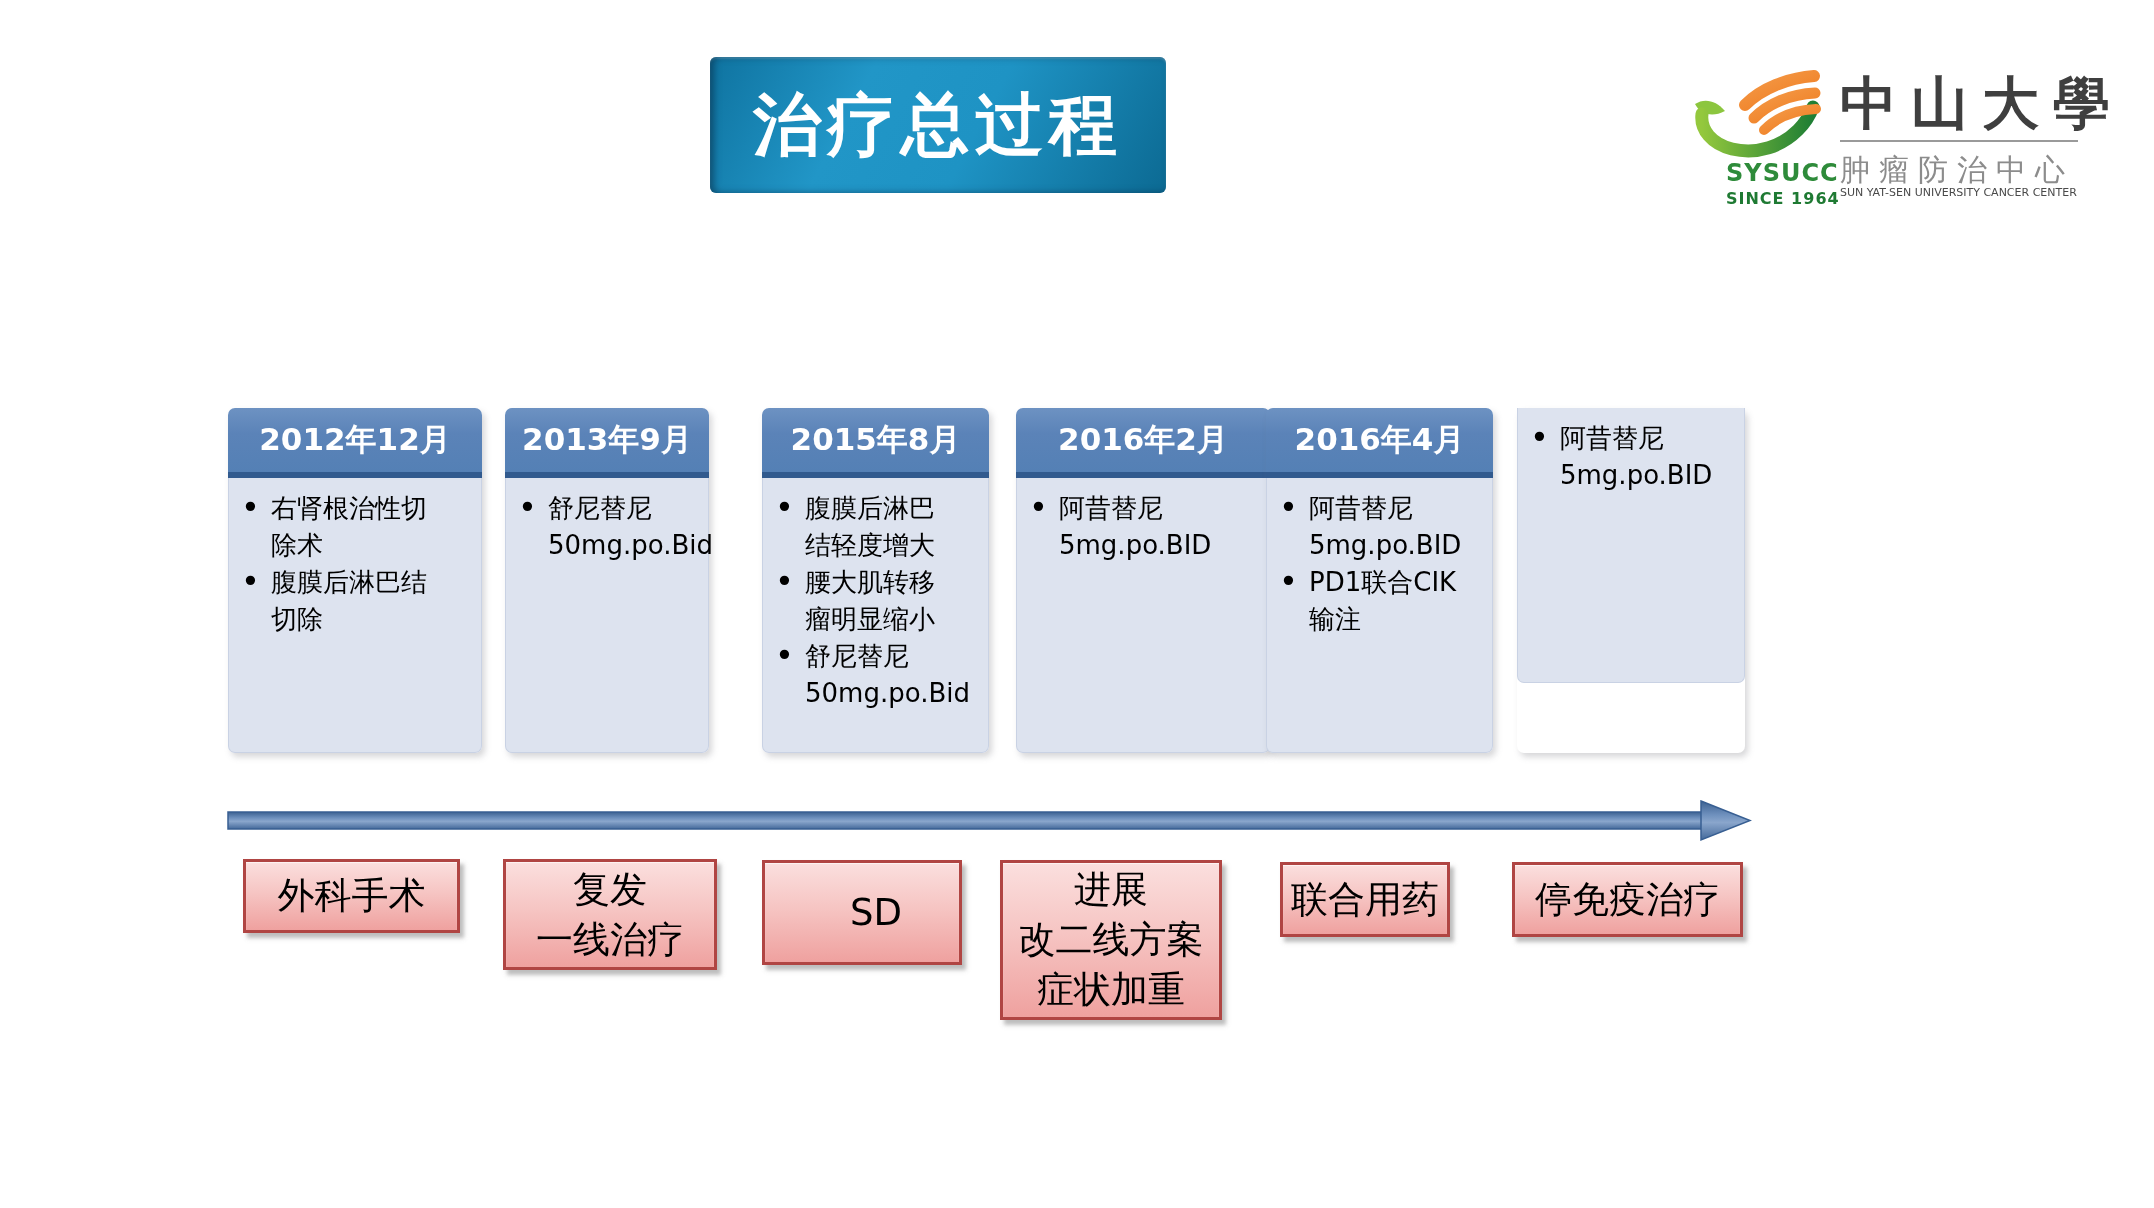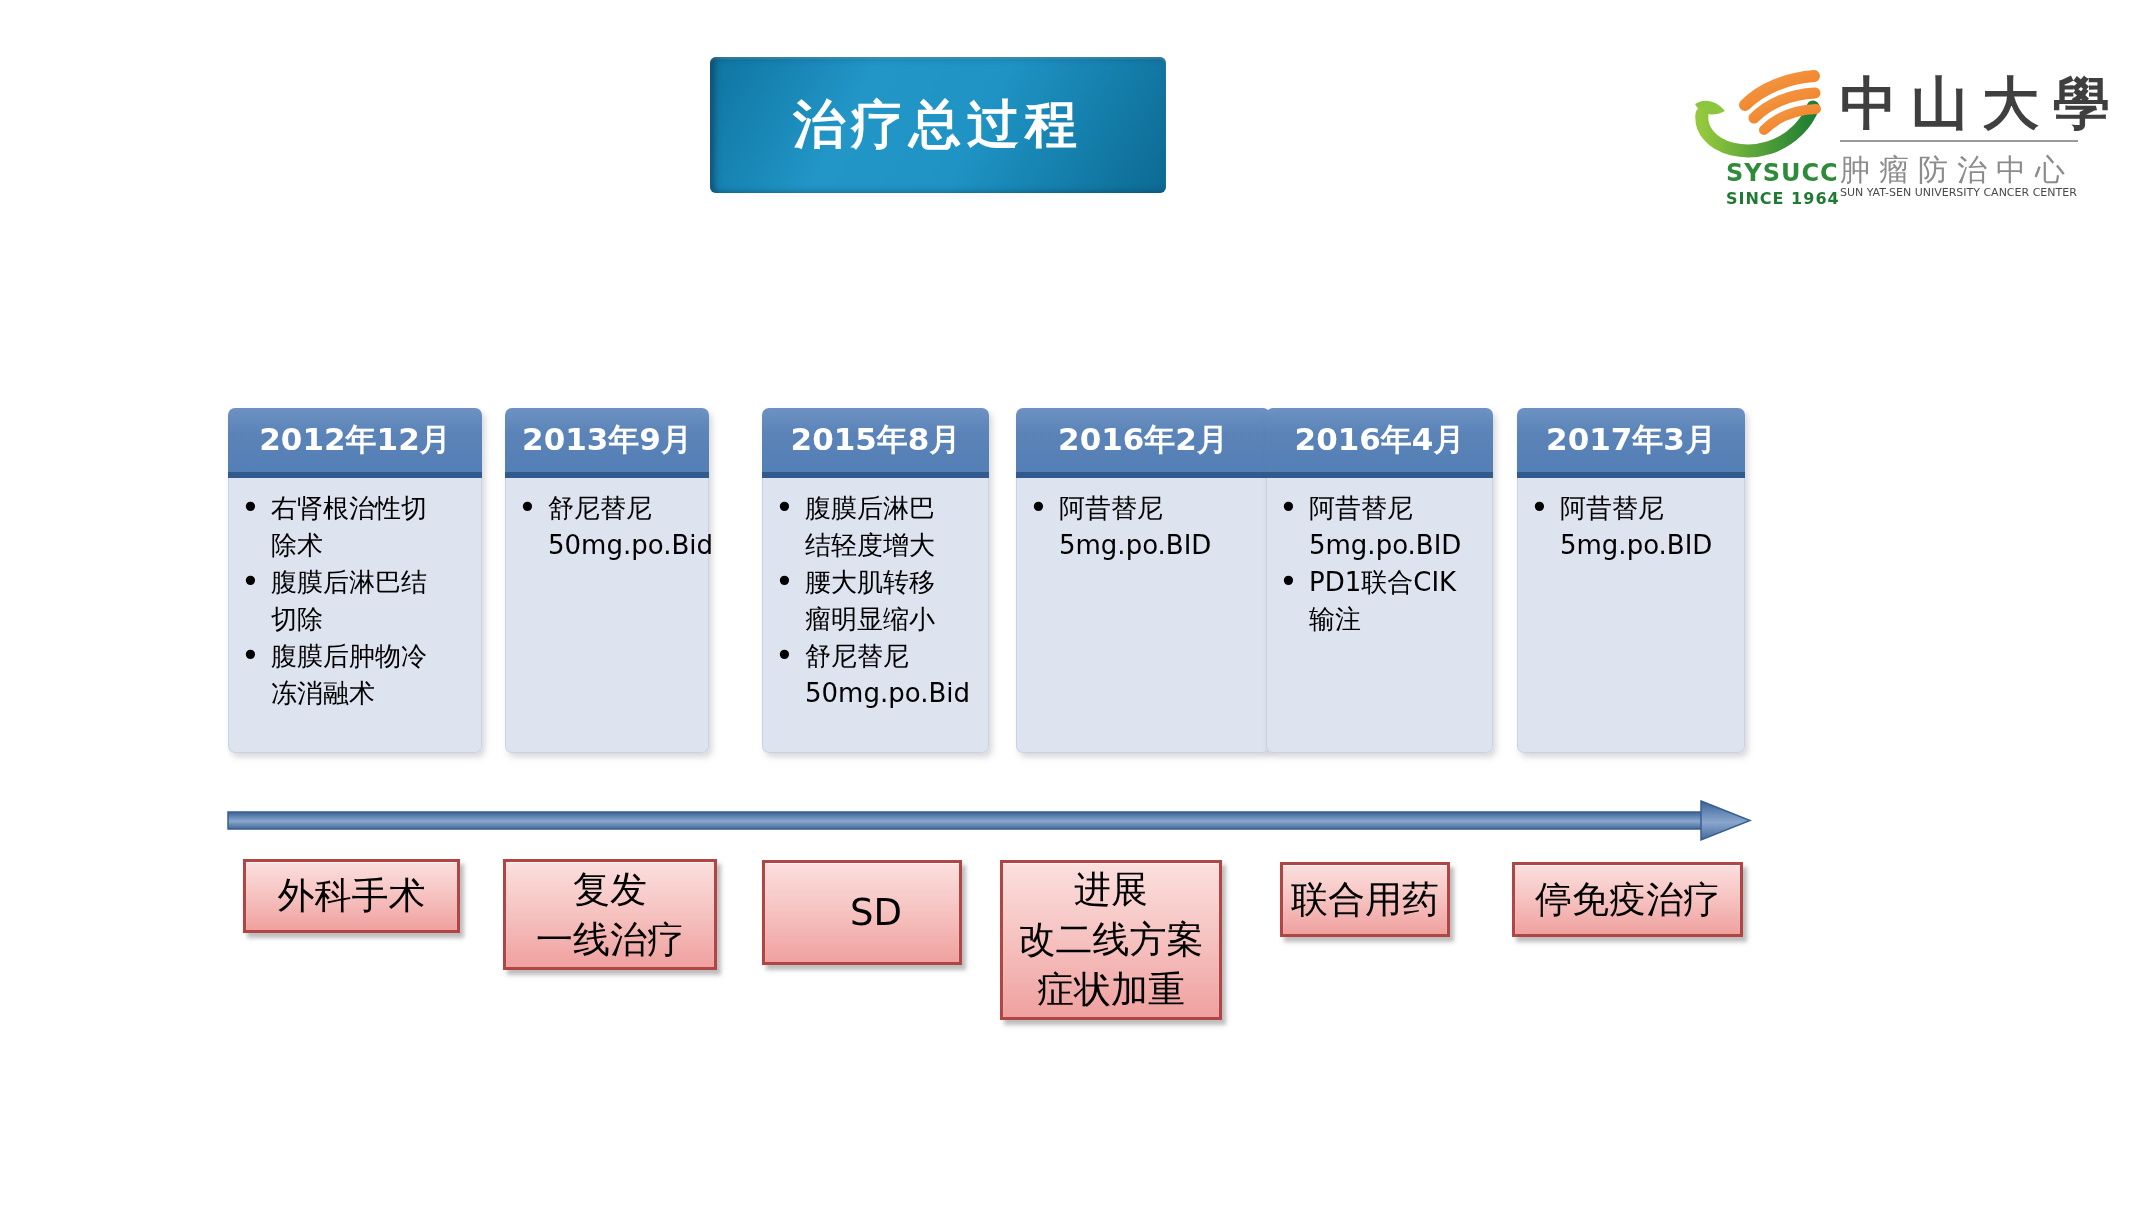--- a/index.html
+++ b/index.html
@@ -11,21 +11,21 @@
   
   .title-box{
     position:absolute;left:710px;top:57px;width:456px;height:136px;
     background:linear-gradient(118deg,#0f73a0 0%,#2196c7 32%,#1e93c4 58%,#0c6a93 100%);
     border-radius:6px;
     box-shadow:inset 4px 0 7px rgba(8,40,66,.55), inset 0 2px 2px rgba(255,255,255,.22);
     display:flex;align-items:center;justify-content:center;
   }
   .title-text{
     font-family:"DejaVu Serif","Liberation Serif",serif;
-    font-weight:bold;font-size:52px;letter-spacing:6px;color:#ffffff;white-space:nowrap;text-align:right;
+    font-weight:bold;font-size:68px;letter-spacing:6px;color:#ffffff;white-space:nowrap;text-align:right;
   }
 
   
   .logo{position:absolute;left:1688px;top:48px;width:466px;height:160px;}
   .logo .bird{position:absolute;left:0;top:8px;}
   .logo .abbr{position:absolute;left:38px;top:111px;color:#2e8b3a;font-weight:bold;font-size:24px;letter-spacing:1px;}
   .logo .since{position:absolute;left:38px;top:141px;color:#1f7a33;font-weight:bold;font-size:16px;letter-spacing:1px;}
   .logo .uni-cn{
     position:absolute;left:152px;top:18px;color:#3f3f3f;font-weight:bold;font-size:57px;letter-spacing:14px;
     font-family:"DejaVu Serif","Liberation Serif",serif;white-space:nowrap;
@@ -113,22 +113,20 @@
   </div>
 
   <div class="col c1">
     <div class="col-header">2012年12月</div>
     <div class="col-body">
       <ul class="bullets">
         <li>右肾根治性切
 除术</li>
         <li>腹膜后淋巴结
 切除</li>
-        <li>腹膜后肿物冷
-冻消融术</li>
       </ul>
     </div>
   </div>
 
   <div class="col c2">
     <div class="col-header">2013年9月</div>
     <div class="col-body">
       <ul class="bullets">
         <li>舒尼替尼
 50mg.po.Bid</li>
@@ -166,21 +164,20 @@
       <ul class="bullets">
         <li>阿昔替尼
 5mg.po.BID</li>
         <li>PD1联合CIK
 输注</li>
       </ul>
     </div>
   </div>
 
   <div class="col c6">
-    <div class="col-header">2017年3月</div>
     <div class="col-body">
       <ul class="bullets">
         <li>阿昔替尼
 5mg.po.BID</li>
       </ul>
     </div>
   </div>
 
   <svg class="arrow" width="1525" height="46" viewBox="0 0 1525 46">
     <defs>

